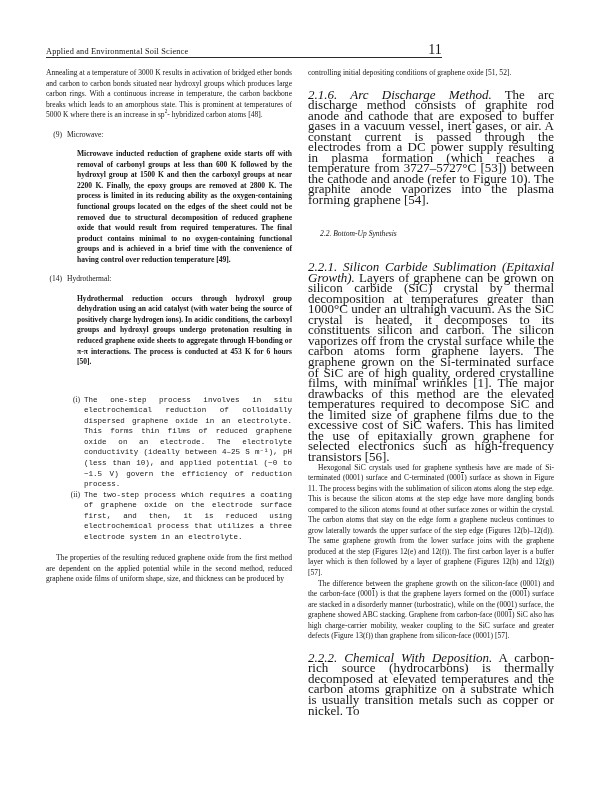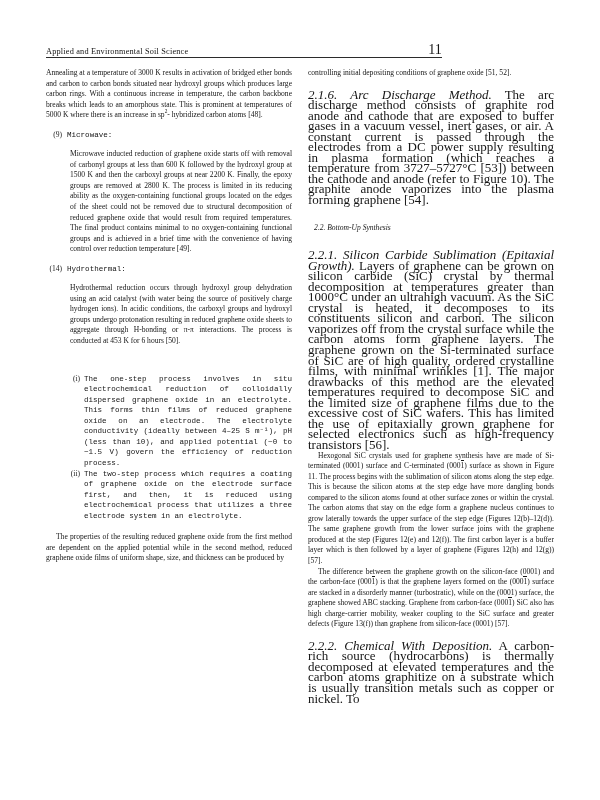--- a/index.html
+++ b/index.html
@@ -86,24 +86,24 @@
     width: 21px;
     font-size: 7.55px;
     line-height: 10.55px;
     text-align: right;
     padding-right: 5px;
     box-sizing: border-box;
   }
   .li-body {
     flex: 1 1 auto;
     text-align: justify;
-    font-family: Liberation Mono, monospace;
   }
   .li-indent {
-    margin-left: 24px;
+    margin-left: 31px;
+    font-weight: bold;
   }
 
   
   .subli {
     display: flex;
     align-items: flex-start;
     margin-left: 21px;
   }
   .subli-marker {
     flex: 0 0 auto;
@@ -117,21 +117,21 @@
   .sub-body {
     flex: 1 1 auto;
     font-family: Liberation Mono, monospace;
   }
 
   
   .sec-head {
     font-style: italic;
     font-size: 7.55px;
     line-height: 10.55px;
-    margin: 6px;
+    margin: 12px;
   }
   .run-in-head {
     font-size: 13px;
     line-height: 10.55px;
     text-align: justify;
     margin: 0;
   }
   .run-in-head .lead {
     font-style: italic;
   }

